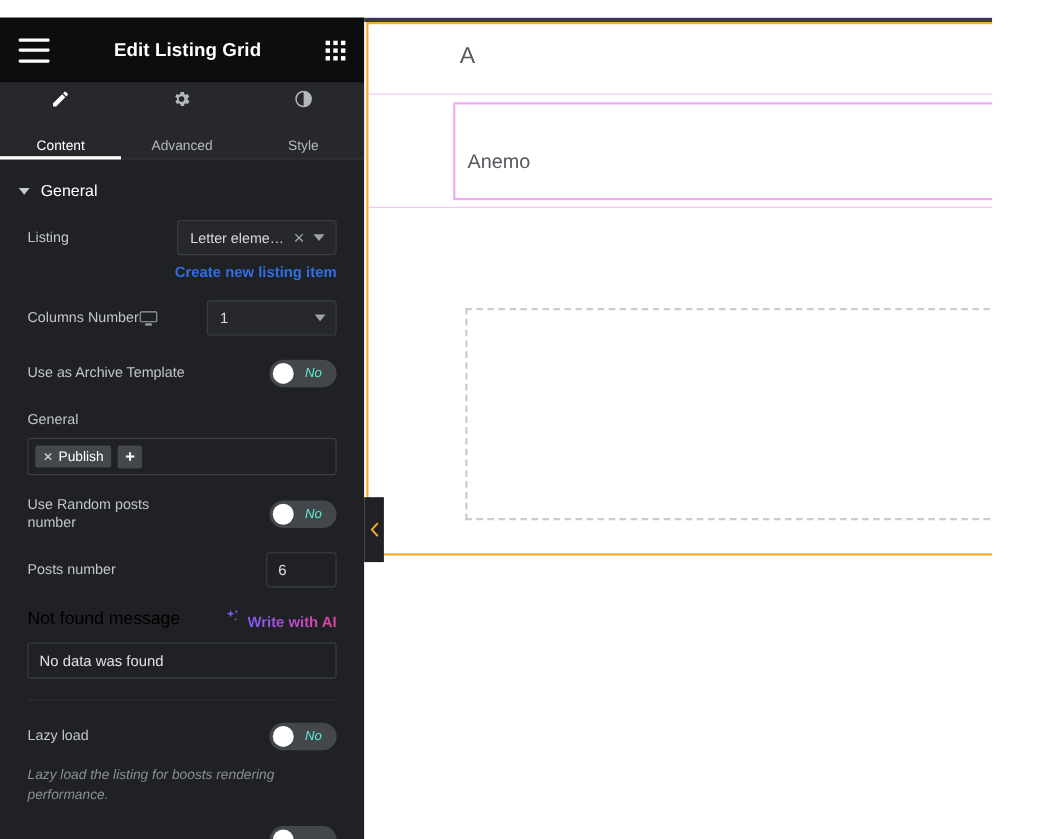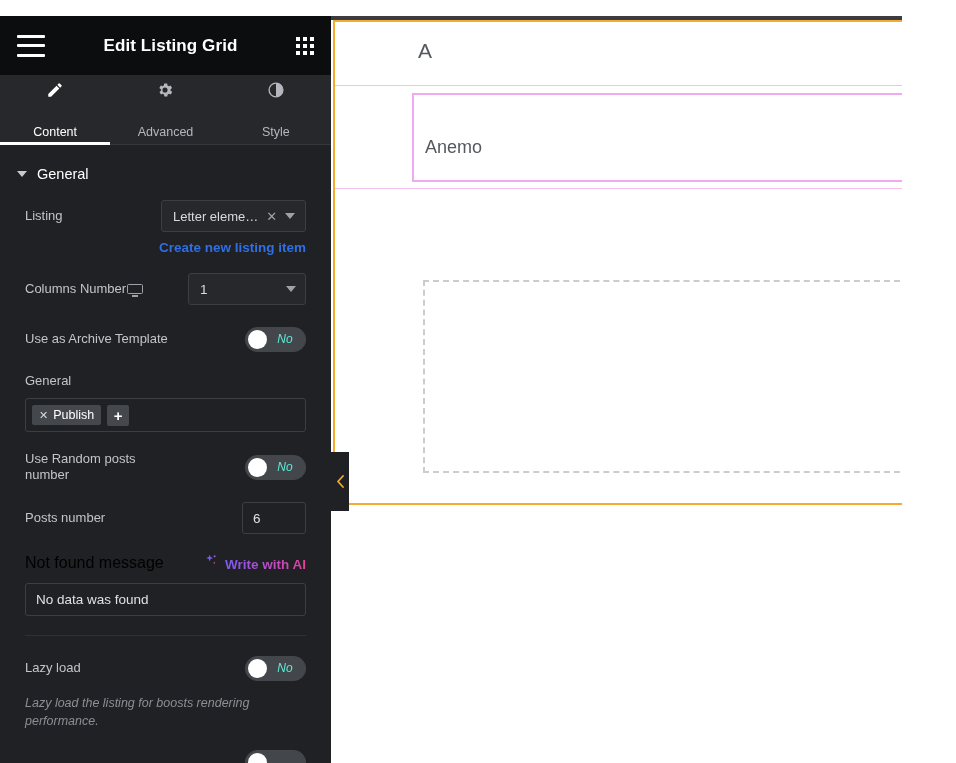--- a/index.html
+++ b/index.html
@@ -71,21 +71,21 @@
   .sel .dn { width: 0; height: 0; border-left: 5px solid transparent;
     border-right: 5px solid transparent; border-top: 6px solid #9ea2a8; }
   #listing-select { width: 145px; }
   #columns-select { width: 118px; justify-content: space-between; }
   #columns-select .sel-text { font-size: 13.5px; }
 
   #create-listing-row { display: flex; justify-content: flex-end; margin: -11px 0 18px 0; }
   #create-listing-link { color: #2f6fe5; font-size: 13.5px; font-weight: bold;
     text-decoration: none; cursor: pointer; }
 
-  .label-with-device { display: flex; align-items: flex-end; gap: 1px; }
+  .label-with-device { display: flex; align-items: center; gap: 1px; }
   .monitor { width: 16px; height: 13px; position: relative; }
   .monitor .scr { position: absolute; inset: 0 0 3px 0; border: 1.6px solid #9ea2a8; border-radius: 1.5px; }
   .monitor .std { position: absolute; bottom: 0; left: 5px; width: 6px; height: 2px; background: #9ea2a8; }
 
   
   .toggle { width: 61px; height: 25px; border-radius: 13px; background: #43474c;
     display: flex; align-items: center; cursor: pointer; padding: 0 3px; }
   .toggle .knob { width: 19px; height: 19px; border-radius: 50%; background: #ffffff; flex: 0 0 19px; }
   .toggle .tog-txt { flex: 1; text-align: center; color: #5eead4; font-size: 12px; font-style: italic; }
 

